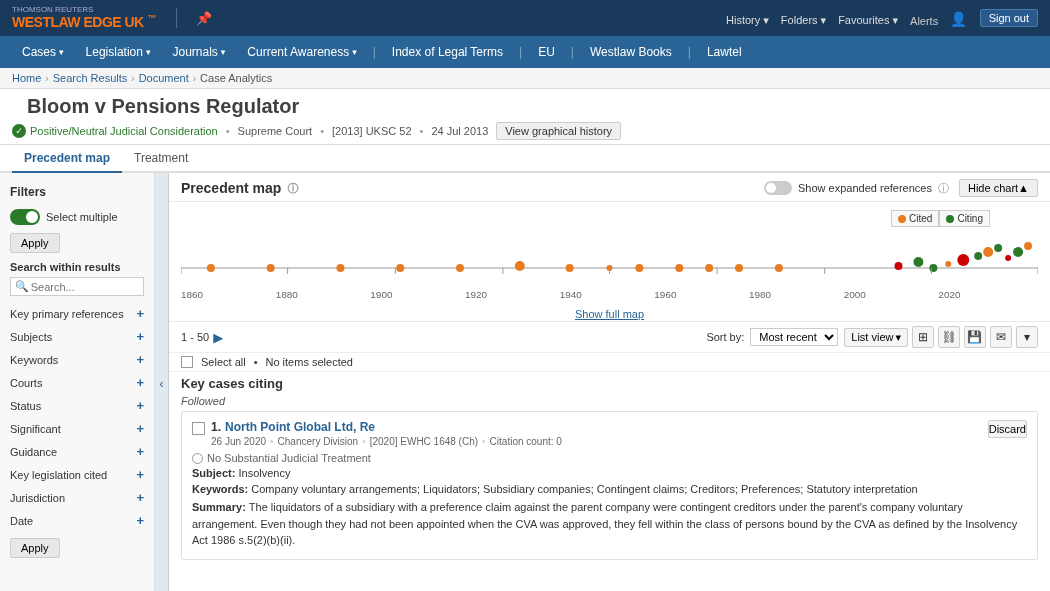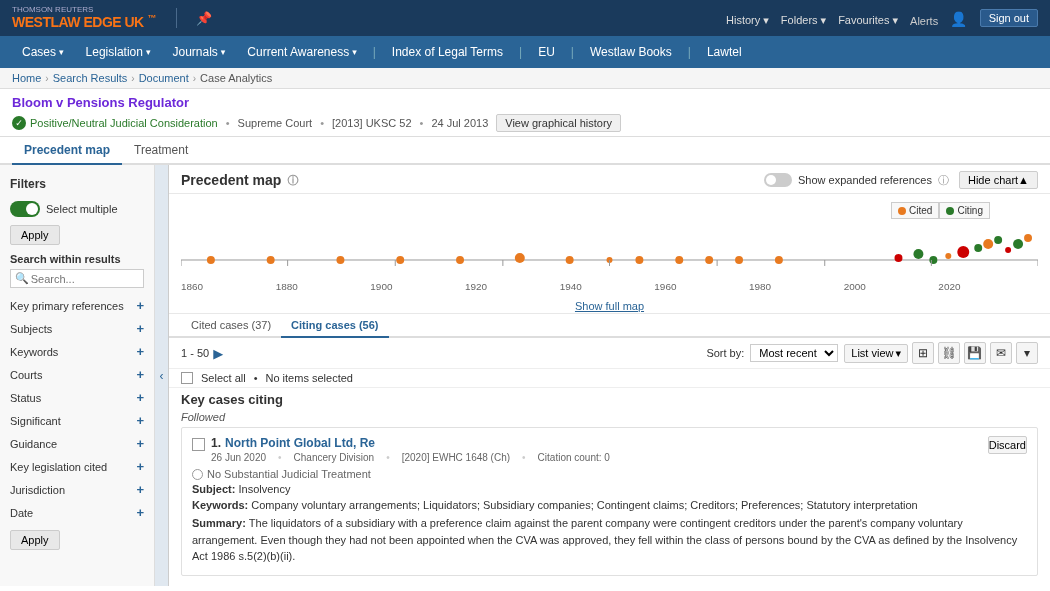--- a/index.html
+++ b/index.html
@@ -59,21 +59,21 @@
     }
     .breadcrumb a { color: #2a6496; text-decoration: none; cursor: pointer; }
     .breadcrumb-sep { color: #999; font-size: 10px; }
 
     
     .case-header {
       padding: 6px 12px 4px;
       background: #fff;
       border-bottom: 1px solid #ddd;
     }
-    .case-title { font-size: 13px; font-weight: bold; color: #6d28d9; margin-bottom: 4px; }
+    .case-title { font-size: 20px; font-weight: bold; color: #404040; margin-bottom: 4px; margin-left: 15px; }
     .case-meta { display: flex; align-items: center; gap: 8px; font-size: 11px; color: #555; }
     .status-badge { display: flex; align-items: center; gap: 4px; color: #2a7a2a; font-size: 11px; }
     .status-icon { width: 14px; height: 14px; background: #2a7a2a; border-radius: 50%; display: flex; align-items: center; justify-content: center; color: #fff; font-size: 9px; }
     .case-meta-sep { color: #999; }
     .view-history-btn { background: #f0f0f0; border: 1px solid #ccc; color: #333; padding: 2px 8px; cursor: pointer; font-size: 11px; border-radius: 2px; }
 
     
     .case-tabs {
       display: flex;
       padding: 0 12px;
@@ -213,21 +213,21 @@
     .key-cases-title { font-size: 13px; font-weight: bold; color: #333; margin-bottom: 4px; }
     .followed-label { font-size: 11px; font-style: italic; color: #555; margin-bottom: 4px; }
 
     
     .case-card { border: 1px solid #e0e0e0; border-radius: 2px; padding: 8px 10px; background: #fff; position: relative; }
     .case-card-header { display: flex; align-items: flex-start; justify-content: space-between; }
     .case-card-left { display: flex; align-items: flex-start; gap: 6px; }
     .case-checkbox { width: 13px; height: 13px; border: 1px solid #999; background: #fff; cursor: pointer; margin-top: 2px; }
     .case-number { font-size: 12px; color: #333; font-weight: bold; }
     .case-name-link { font-size: 12px; color: #2a6496; cursor: pointer; text-decoration: none; font-weight: bold; }
-    .case-meta-row { font-size: 10px; color: #666; margin: 2px 0; display: flex; align-items: center; gap: 12px; }
+    .case-meta-row { font-size: 10px; color: #666; margin: 2px 0; display: flex; align-items: center; gap: 4px; }
     .case-meta-sep2 { color: #ccc; }
     .discard-btn { font-size: 11px; border: 1px solid #ccc; padding: 2px 0; background: #f5f5f5; cursor: pointer; border-radius: 2px; }
     .treatment-radio { display: flex; align-items: center; gap: 4px; font-size: 11px; color: #666; margin: 3px 0; }
     .radio-circle { width: 11px; height: 11px; border: 1px solid #999; border-radius: 50%; background: #fff; }
     .subject-row { font-size: 11px; margin: 3px 0; }
     .subject-label { font-weight: bold; }
     .keywords-row { font-size: 11px; margin: 2px 0; line-height: 1.4; }
     .keywords-label { font-weight: bold; }
     .summary-row { font-size: 11px; margin: 2px 0; line-height: 1.5; color: #333; }
     .summary-label { font-weight: bold; }
@@ -462,24 +462,20 @@
         <line x1="430" y1="38" x2="430" y2="44" stroke="#999" stroke-width="1"></line>
         <line x1="538" y1="38" x2="538" y2="44" stroke="#999" stroke-width="1"></line>
         <line x1="646" y1="38" x2="646" y2="44" stroke="#999" stroke-width="1"></line>
         <line x1="753" y1="38" x2="753" y2="44" stroke="#999" stroke-width="1"></line>
         <line x1="860" y1="38" x2="860" y2="44" stroke="#999" stroke-width="1"></line>
       </svg>
 
       <div class="show-full-map" style="margin-top:-2px;">Show full map</div>
     </div>
 
-    <div class="result-tabs">
-      <div class="result-tab">Cited cases (37)</div>
-      <div class="result-tab active">Citing cases (56)</div>
-    </div>
 
     <div class="results-controls">
       <div class="results-range">
         <span>1 - 50</span>
         <span class="next-arrow">▶</span>
       </div>
       <div class="sort-row">
         <span>Sort by:</span>
         <select class="sort-select">
           <option>Most recent</option>

